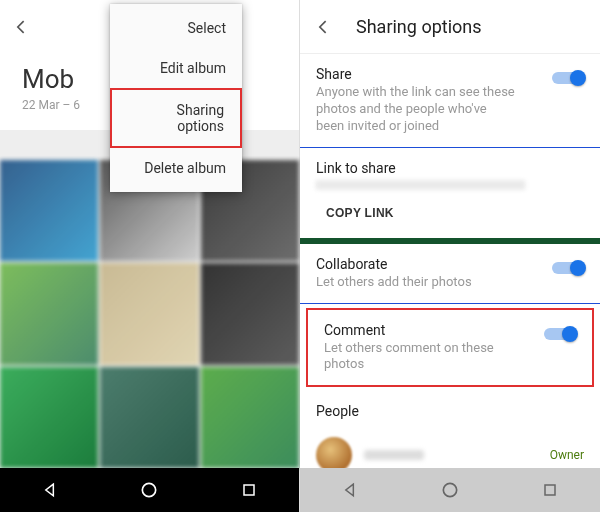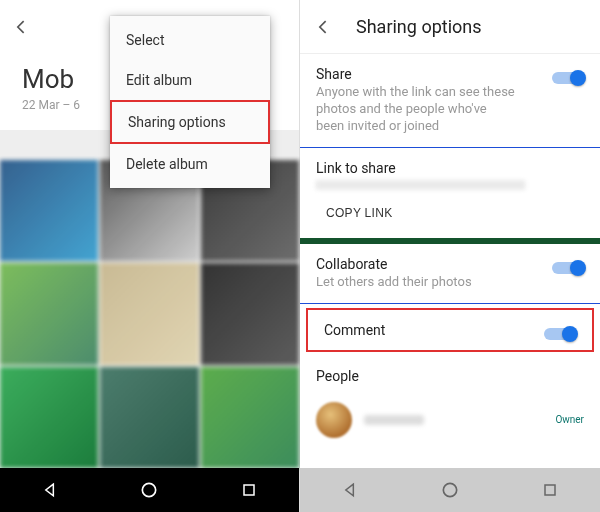--- a/index.html
+++ b/index.html
@@ -40,24 +40,25 @@
   .ph2{background:linear-gradient(135deg,#555,#ccc);}
   .ph3{background:linear-gradient(135deg,#333,#666);}
   .ph4{background:linear-gradient(135deg,#7b5,#486);}
   .ph5{background:linear-gradient(135deg,#c8b890,#e0d4b0);}
   .ph6{background:linear-gradient(135deg,#2a2a2a,#555);}
   .ph7{background:linear-gradient(135deg,#3a5,#173);}
   .ph8{background:linear-gradient(135deg,#476,#254);}
   .ph9{background:linear-gradient(135deg,#5a4,#385);}
 
   .popup-menu {
-    position:absolute; top:16px; left:110px; width:160px;
+    position:absolute; top:4px; left:110px; width:132px;
     background:#fafafa;
     box-shadow: 0 2px 10px rgba(0,0,0,0.35), 0 0 2px rgba(0,0,0,0.2);
     padding: 4px 0;
+    text-align: right;
   }
   .menu-item {
     padding: 12px 16px;
     font-size: 14px;
     color:#333;
     cursor:pointer;
   }
   .red-box { border: 2px solid #e03030; }
 
   
@@ -69,21 +70,21 @@
   .section { padding: 12px 16px; border-bottom: 1px solid #1d4ed8; position:relative;}
   .sec-title { font-size:14px; color:#222; }
   .sec-sub { font-size:13px; color:#999; margin-top:2px; line-height:1.3; max-width:200px;}
   .blurline {
     margin-top:4px; height:10px; width: 210px;
     background: repeating-linear-gradient(90deg,#ccc,#eee 6px);
     filter: blur(2px); opacity:0.6; border-radius:2px;
   }
   .copy-btn {
     margin-top:10px; display:inline-block;
-    padding:6px 10px; font-size: 12px; font-weight:400;
+    padding:6px 10px; font-size: 12px; font-weight:700;
     color:#333; background:#fff; border:none; cursor:pointer;
     letter-spacing:0.3px;
   }
   .toggle {
     position:absolute; right:14px; top:16px;
     width:34px; height:16px;
   }
   .toggle-track{
     width:28px;height:12px;border-radius:7px;background:#a7c7f2;
     position:absolute;top:2px;left:0;
@@ -95,21 +96,21 @@
   }
   .comment-box { border:2px solid #e03030; margin: 4px 6px; }
   .people-row{ display:flex; align-items:center; padding:14px 16px; }
   .avatar{
     width:36px;height:36px;border-radius:50%;
     background: radial-gradient(circle at 40% 35%, #e6c07a, #b07030 70%);
     filter: blur(1px);
   }
   .pname{ margin-left:12px; width:60px; height:10px;
     background:#ddd; filter:blur(2px); border-radius:3px; }
-  .owner { margin-left:auto; font-size:10px; color:#0f766e;text-align:right;}
+  .owner { margin-left:auto; font-size:12px; color:#4d7c0f;text-align:right;}
 
   
   .navbar {
     position:absolute; bottom:0; left:0; right:0; height:44px;
     display:flex; align-items:center; justify-content:space-around;
   }
   .left .navbar{ background:#000; }
   .right .navbar{ background:#ccc; }
   .nav-ico { width:20px;height:20px; }
   .nav-ico.tri { fill:none; stroke-width:1.8; }
@@ -194,20 +195,21 @@
     <div class="sec-sub">Let others add their photos</div>
     <div class="toggle">
       <div class="toggle-track"></div>
         <div class="toggle-thumb"></div>
     </div>
   </div>
 
   <div class="comment-box">
     <div class="section" style="border-bottom:none;">
       <div class="sec-title">Comment</div>
+      <div class="sec-sub">Let others comment on these photos</div>
       <div class="toggle">
         <div class="toggle-track"></div>
           <div class="toggle-thumb"></div>
       </div>
     </div>
   </div>
 
   <div class="section" style="border-bottom:none; padding-bottom:4px;">
     <div class="sec-title">People</div>
   </div>

